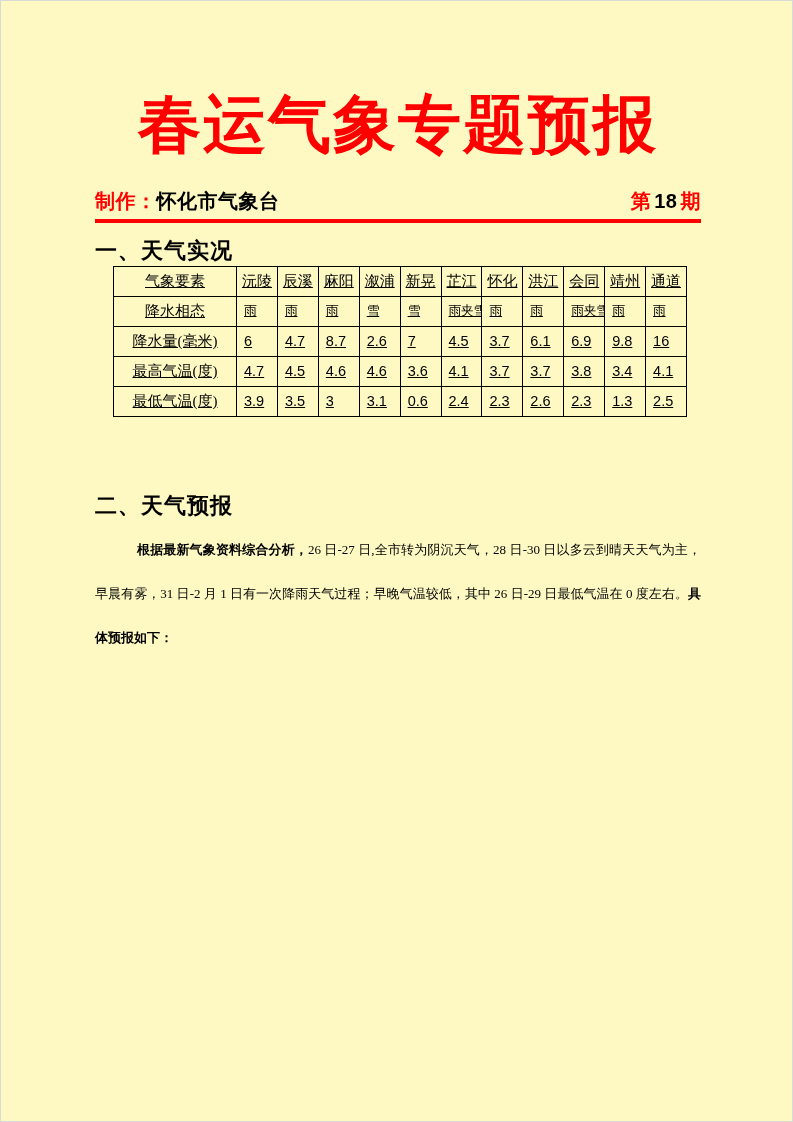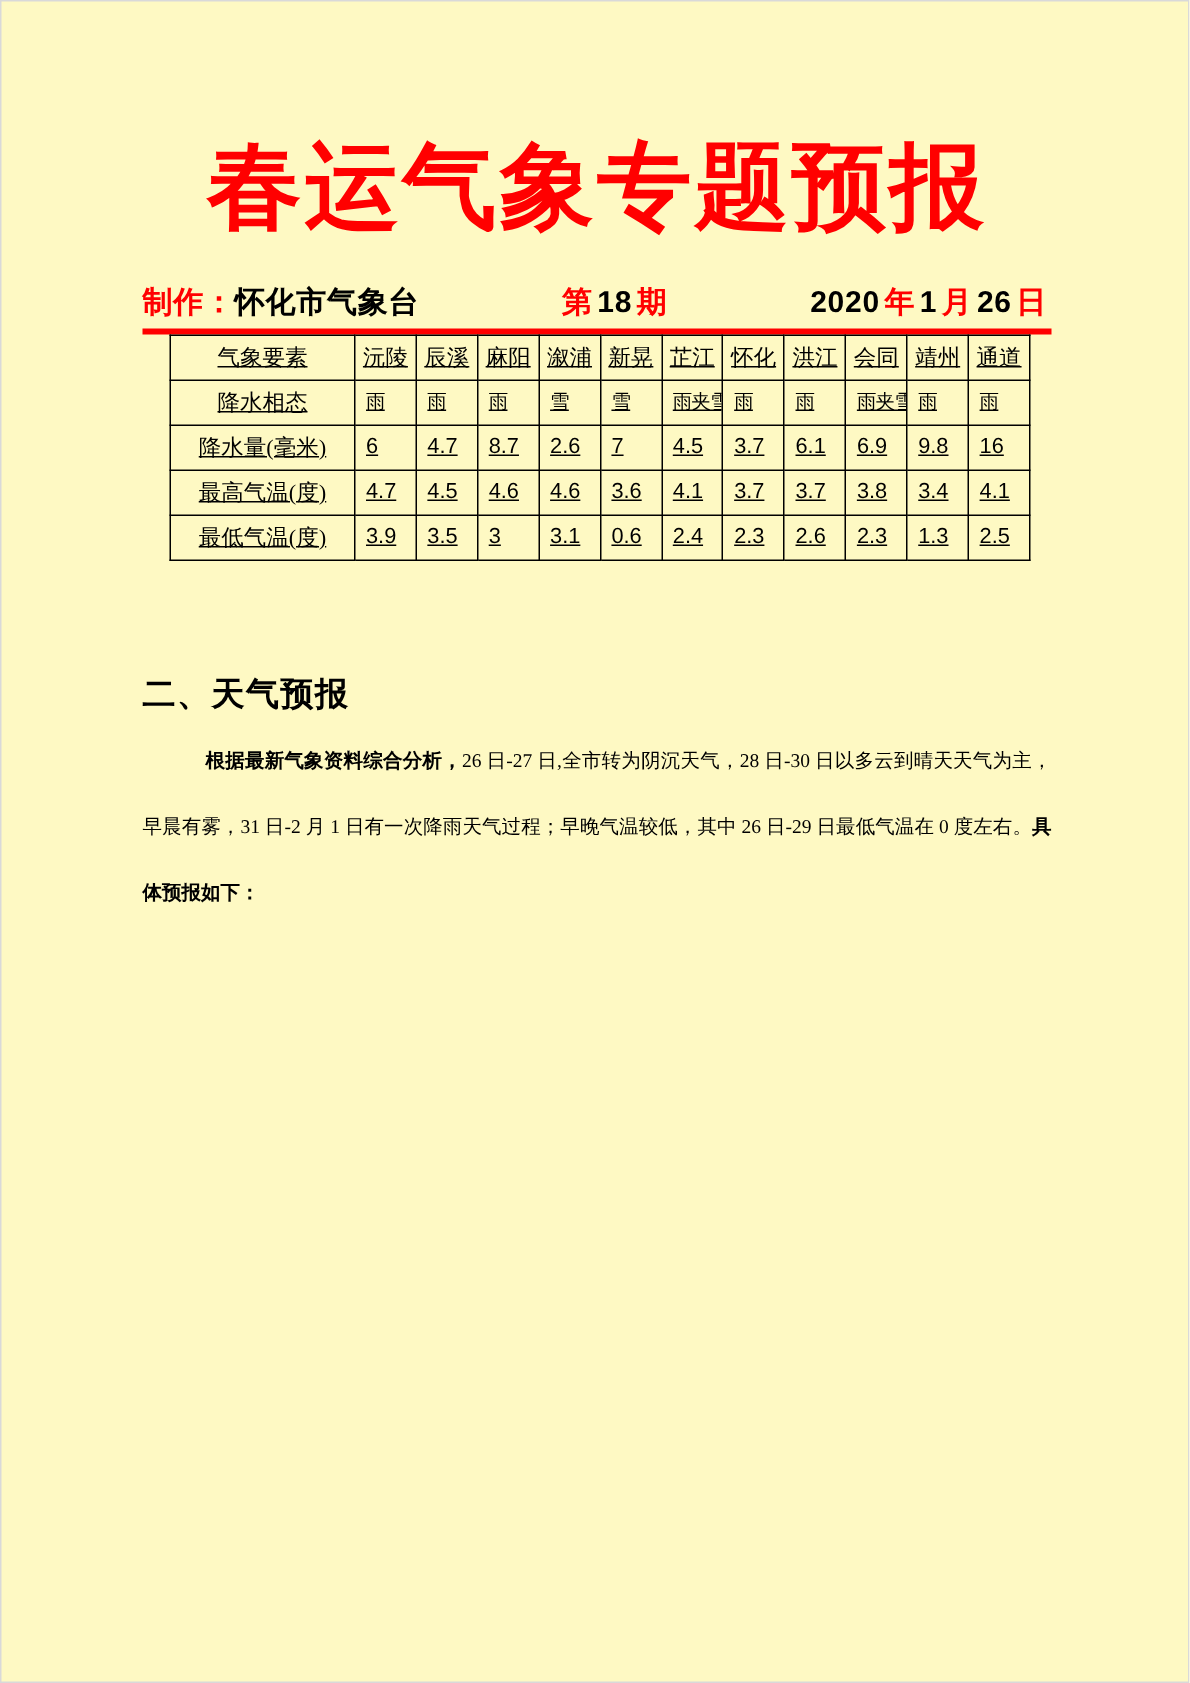--- a/index.html
+++ b/index.html
@@ -110,27 +110,25 @@
 
   <h1 class="doc-title">春运气象专题预报</h1>
 
   <div class="meta-line">
     <span>
       <span class="red">制作：</span><span class="blk">怀化市气象台</span>
     </span>
     <span>
       <span class="red">第</span><span class="blk gap">18</span><span class="red">期</span>
     </span>
-    <span>
-      <span class="blk">2020</span><span class="red gap">年</span><span class="blk">1</span><span class="red gap">月</span><span class="blk">26</span><span class="red gap">日</span>
-    </span>
   </div>
 
   <div class="red-rule"></div>
 
+  <h2 class="sec-heading">一、天气实况</h2>
 
 
   <table class="obs">
     <thead>
       <tr>
           <th class="c-label">气象要素</th>
           <th>沅陵</th>
           <th>辰溪</th>
           <th>麻阳</th>
           <th>溆浦</th>

